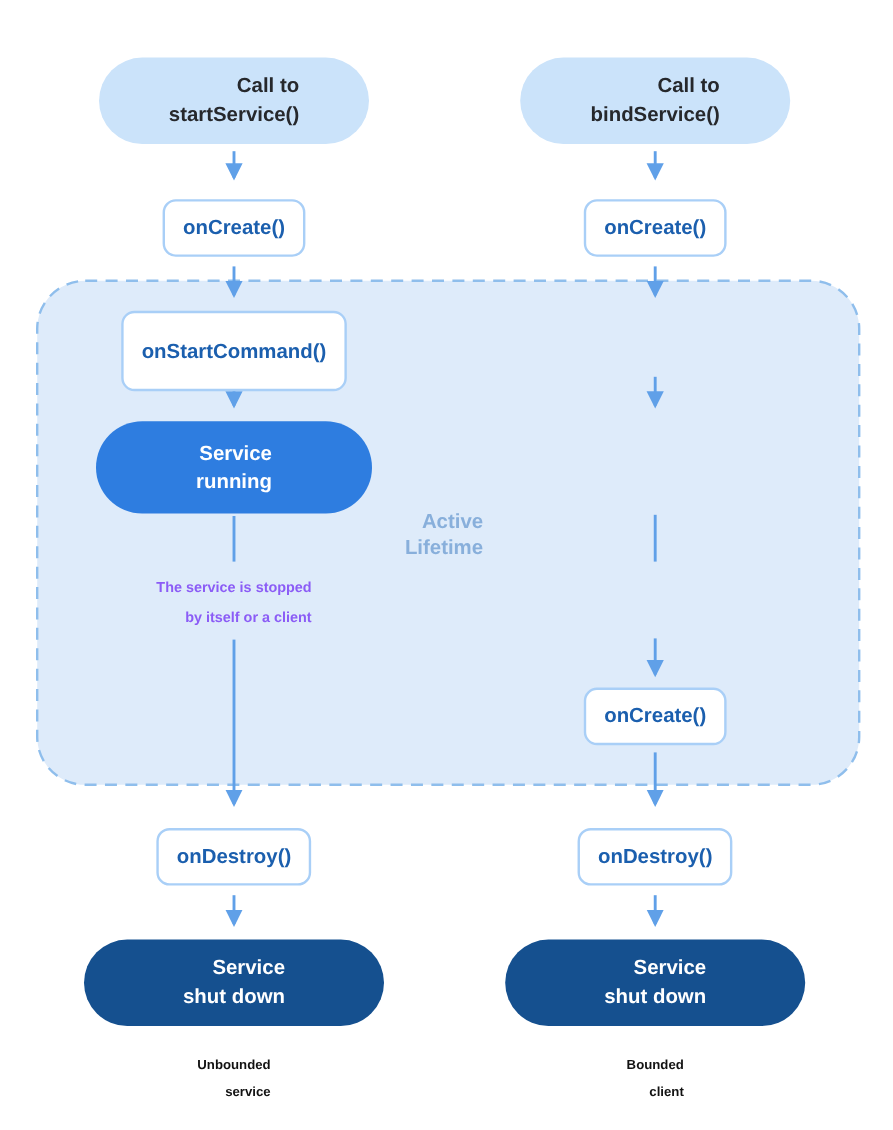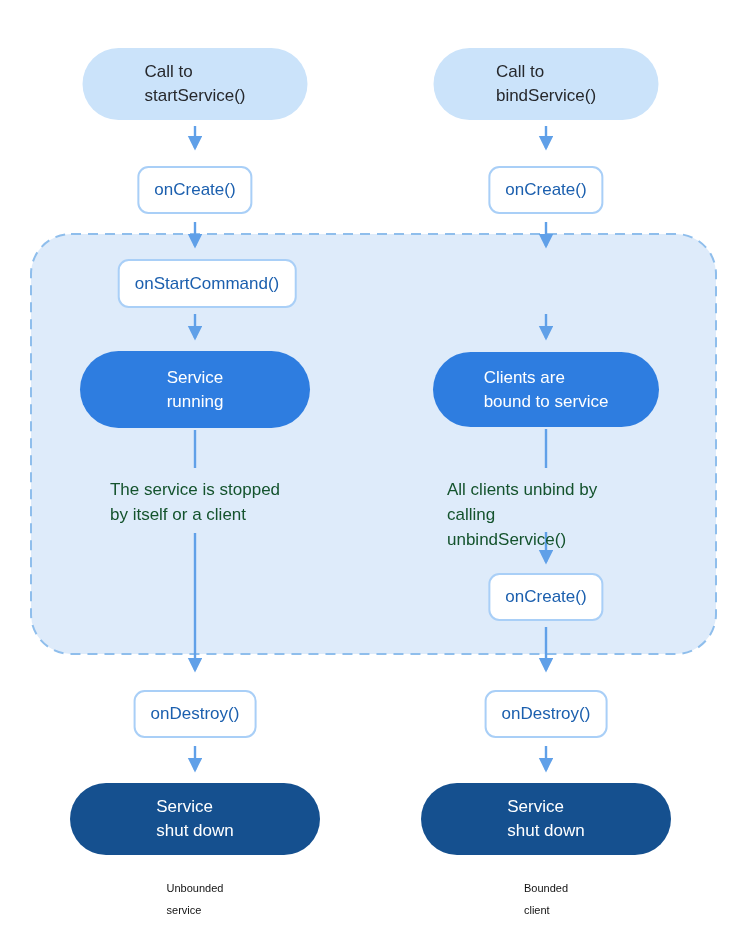--- a/index.html
+++ b/index.html
@@ -6,38 +6,38 @@
   html,body { background:#ffffff; }
   body { font-family:"Liberation Sans", sans-serif; }
   .canvas {
     position:relative; width:744px; height:942px;
     background:#ffffff; overflow:hidden; margin:0 auto;
   }
   .connector-layer { position:absolute; left:0; top:0; z-index:1; }
   .node {
     position:absolute; transform:translateX(-50%);
     display:flex; align-items:center; justify-content:center;
-    text-align:left; white-space:pre-line; font-weight:normal; z-index:2;
+    text-align:right; white-space:pre-line; font-weight:bold; z-index:2;
   }
   .pill-light {
     width:225px; height:72px; border-radius:36px;
     background:#CBE3FA; color:#26282C; font-size:17px; line-height:24px;
   }
   .callback-box {
     height:48px; padding:0 15px; border:2px solid #A9CFF7; border-radius:11px;
     background:#ffffff; color:#1B5FAE; font-size:17px;
   }
   .pill-blue {
     background:#2E7DE0; color:#ffffff; font-size:17px; line-height:24px;
   }
   .pill-navy {
     width:250px; height:72px; border-radius:36px;
     background:#15508F; color:#ffffff; font-size:17px; line-height:24px;
   }
-  .note { color:#14532d; font-size:17px; line-height:25px; }
+  .note { color:#8b5cf6; font-size:12px; line-height:25px; }
   .region-label { color:#88AFDB; font-size:17px; line-height:22px; }
   .footer-label { color:#121212; font-size:11px; line-height:22px; }
 </style>
 </head>
 <body>
 
 <div class="canvas">
 
   <svg class="connector-layer" width="744" height="942" viewBox="0 0 744 942">
     <defs>
@@ -60,39 +60,37 @@
     <line x1="546" y1="314" x2="546" y2="338" stroke="#60A0E8" stroke-width="2.4" marker-end="url(#ah)"></line>
     <line x1="546" y1="429" x2="546" y2="468" stroke="#60A0E8" stroke-width="2.4"></line>
     <line x1="546" y1="532" x2="546" y2="562" stroke="#60A0E8" stroke-width="2.4" marker-end="url(#ah)"></line>
     <line x1="546" y1="627" x2="546" y2="670" stroke="#60A0E8" stroke-width="2.4" marker-end="url(#ah)"></line>
     <line x1="546" y1="746" x2="546" y2="770" stroke="#60A0E8" stroke-width="2.4" marker-end="url(#ah)"></line>
   </svg>
 
   <div class="node pill-light" style="left:195px; top:48px;">Call to
 startService()</div>
   <div class="node callback-box" style="left:195px; top:166px;">onCreate()</div>
-  <div class="node callback-box" style="left:207px; top:259px; height:49px;">onStartCommand()</div>
+  <div class="node callback-box" style="left:195px; top:259px; height:67px;">onStartCommand()</div>
   <div class="node pill-blue" style="left:195px; top:351px; width:230px; height:77px; border-radius:39px;">Service
 running</div>
   <div class="node note" style="left:195px; top:477px;">The service is stopped
 by itself or a client</div>
   <div class="node callback-box" style="left:195px; top:690px;">onDestroy()</div>
   <div class="node pill-navy" style="left:195px; top:783px;">Service
 shut down</div>
   <div class="node footer-label" style="left:195px; top:877px;">Unbounded
 service</div>
 
   <div class="node pill-light" style="left:546px; top:48px;">Call to
 bindService()</div>
   <div class="node callback-box" style="left:546px; top:166px;">onCreate()</div>
-  <div class="node pill-blue" style="left:546px; top:352px; width:226px; height:75px; border-radius:38px;">Clients are
-bound to service</div>
-  <div class="node note" style="left:546px; top:477px;">All clients unbind by calling
-unbindService()</div>
   <div class="node callback-box" style="left:546px; top:573px;">onCreate()</div>
   <div class="node callback-box" style="left:546px; top:690px;">onDestroy()</div>
   <div class="node pill-navy" style="left:546px; top:783px;">Service
 shut down</div>
   <div class="node footer-label" style="left:546px; top:877px;">Bounded
 client</div>
 
+  <div class="node region-label" style="left:370px; top:424px;">Active
+Lifetime</div>
 
 </div>
 
 </body></html>

